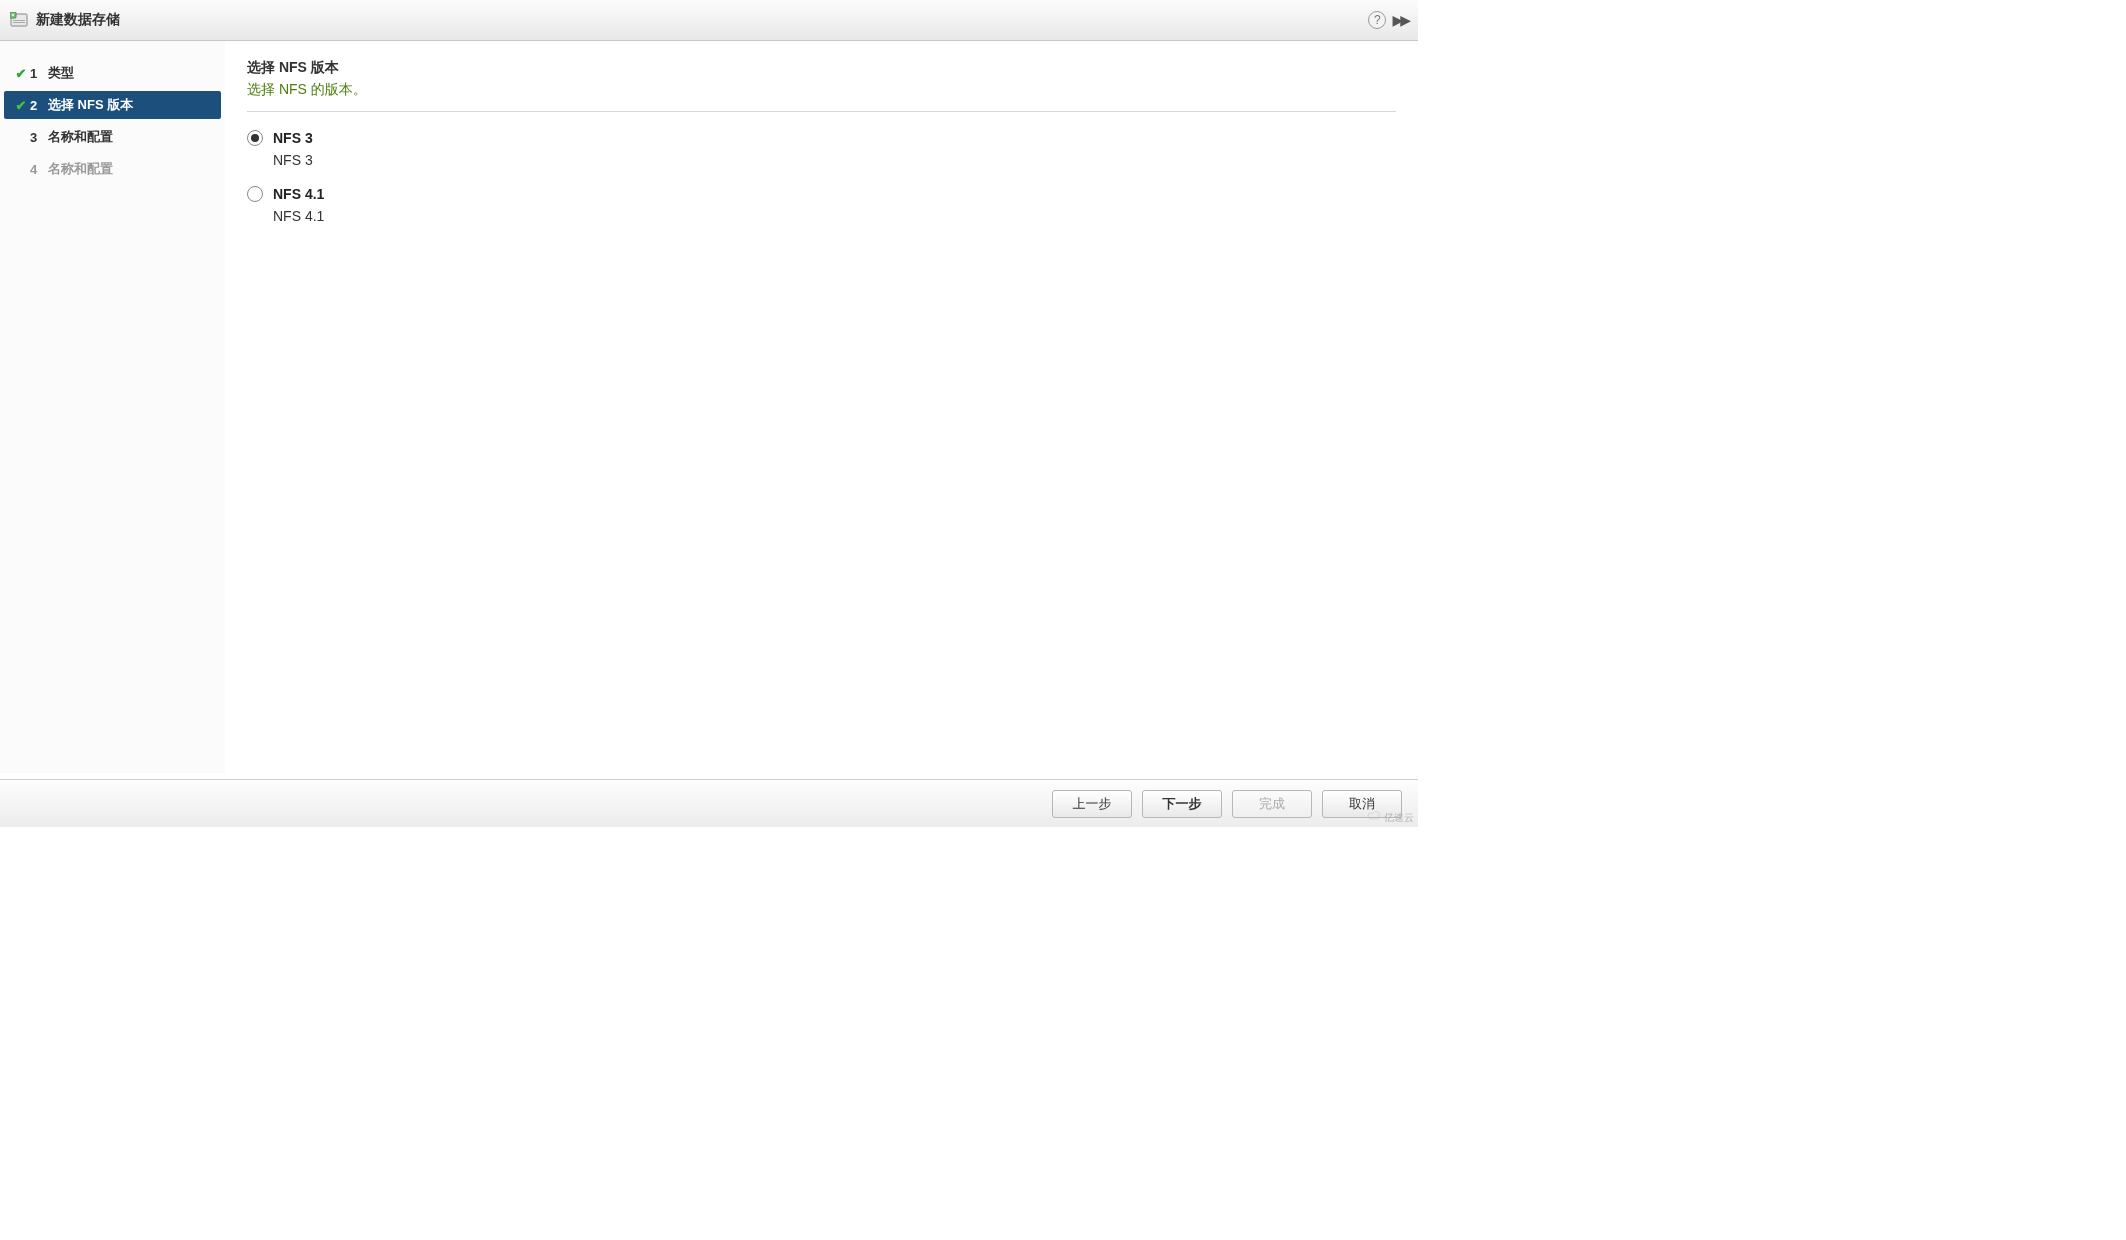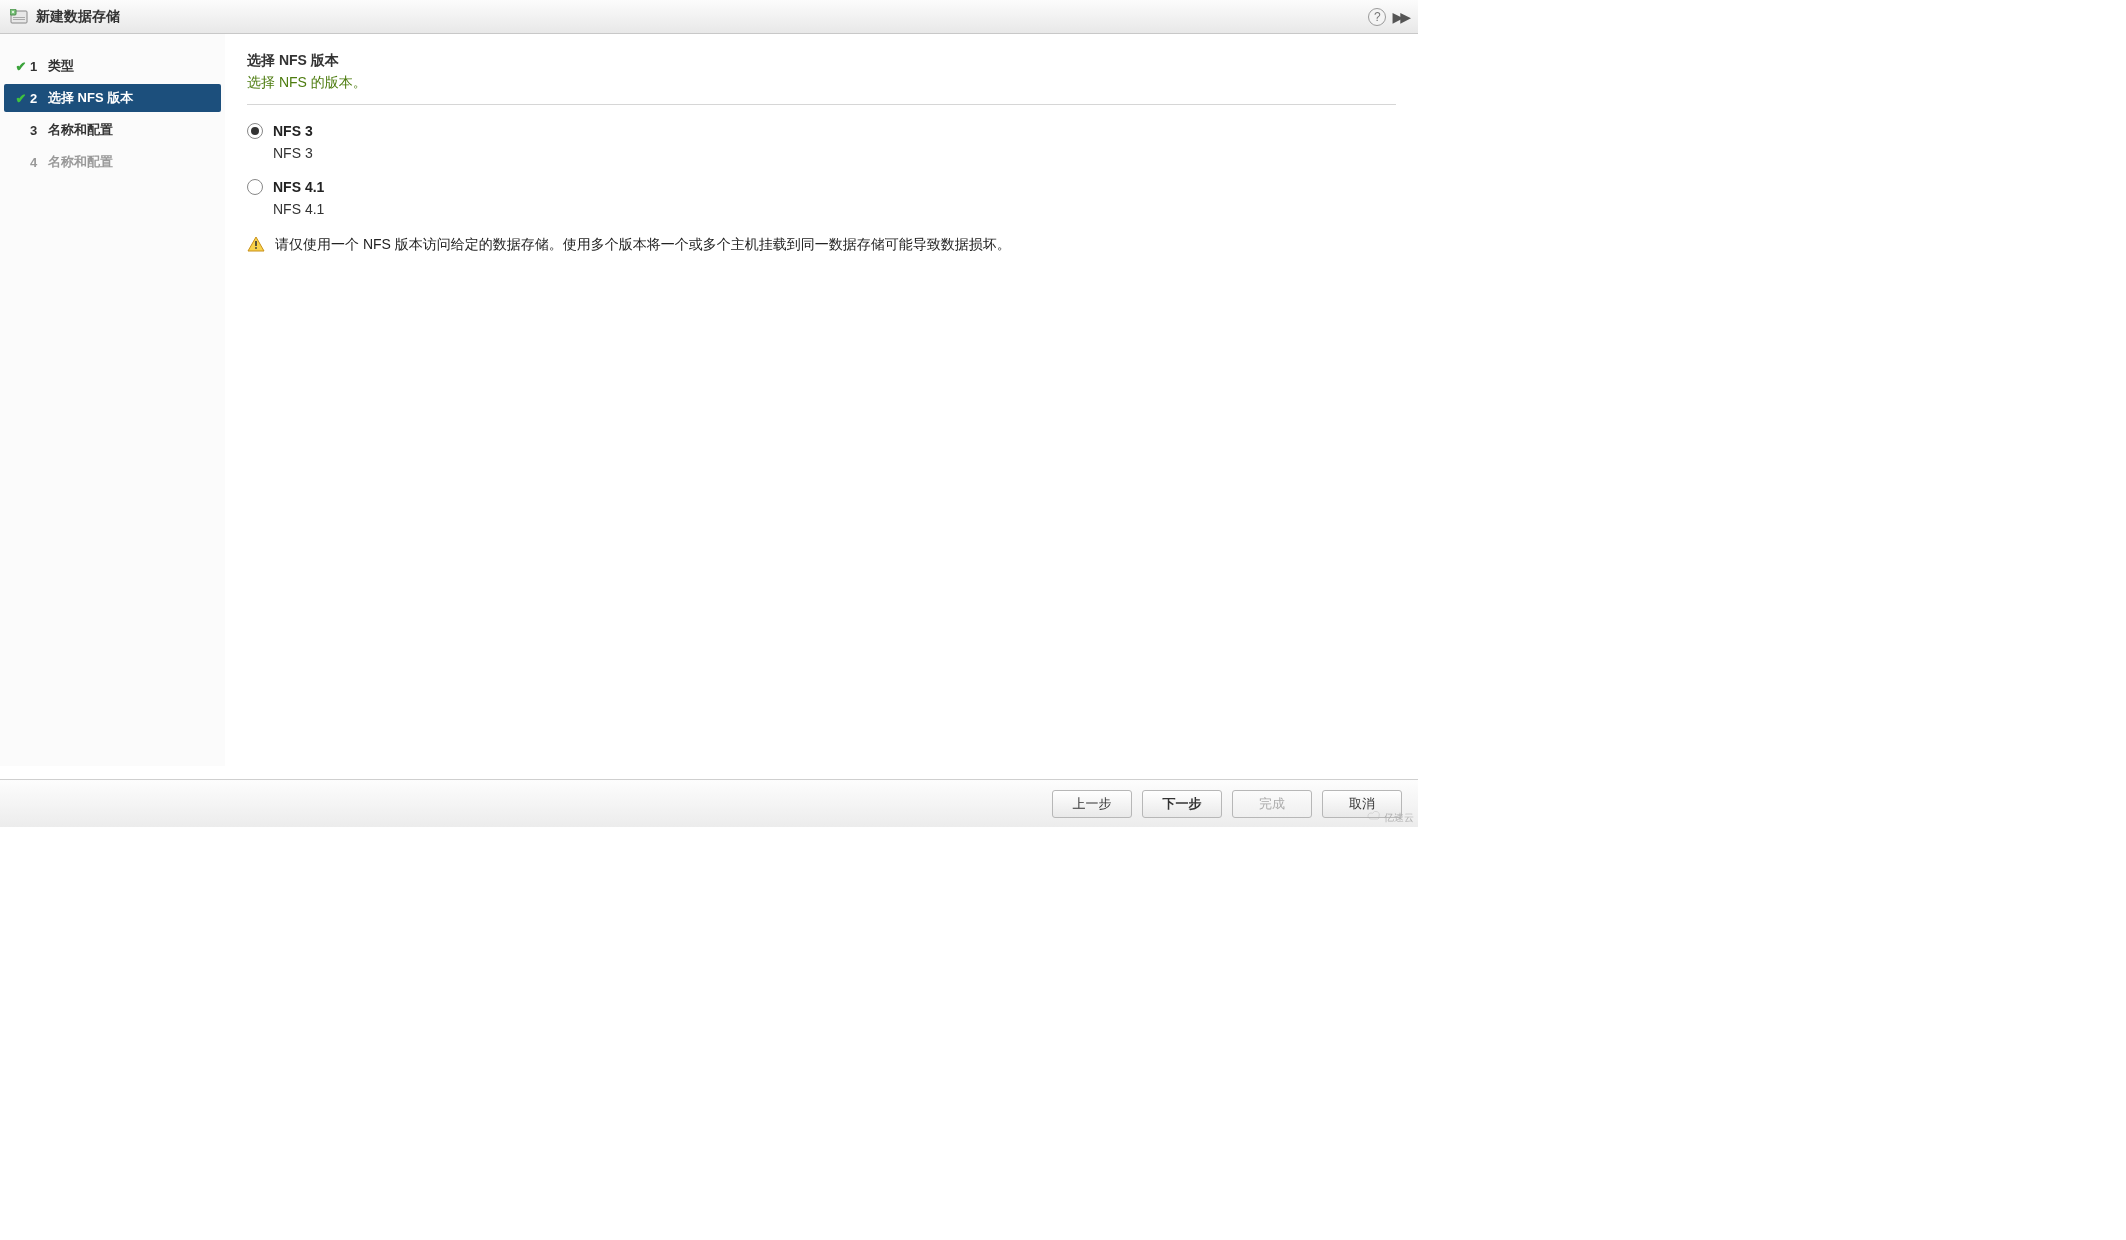--- a/index.html
+++ b/index.html
@@ -7,21 +7,21 @@
       font-family: "Helvetica Neue", Arial, "Microsoft YaHei", sans-serif;
       font-size: 13px;
       color: #333;
       background: #fff;
       width: 1418px;
       height: 827px;
       overflow: hidden;
       position: relative;
     }
     .titlebar {
-      height: 34px;
+      height: 41px;
       background: linear-gradient(#fcfcfc, #e8e8e8);
       border-bottom: 1px solid #c8c8c8;
       display: flex;
       align-items: center;
       padding: 0 10px;
     }
     .title-icon {
       width: 18px;
       height: 16px;
       margin-right: 8px;
@@ -194,28 +194,20 @@
       </div>
       <div class="radio-item">
         <div class="radio-head">
           <span class="radio-circle"></span>
           <span class="radio-label">NFS 4.1</span>
         </div>
         <div class="radio-desc">NFS 4.1</div>
       </div>
     </div>
 
-    <div class="warning-row">
-      <svg class="warn-tri" viewBox="0 0 18 16">
-        <path d="M9 1 L17 15 H1 Z" fill="#f9d24a" stroke="#c8901a" stroke-width="1"></path>
-        <rect x="8.2" y="5" width="1.6" height="5" fill="#333"></rect>
-        <rect x="8.2" y="11.2" width="1.6" height="1.6" fill="#333"></rect>
-      </svg>
-      <div class="warn-text">请仅使用一个 NFS 版本访问给定的数据存储。使用多个版本将一个或多个主机挂载到同一数据存储可能导致数据损坏。</div>
-    </div>
   </div>
 </div>
 
 <div class="footer">
   <div class="btn">上一步</div>
   <div class="btn primary">下一步</div>
   <div class="btn disabled">完成</div>
   <div class="btn">取消</div>
 </div>
 

